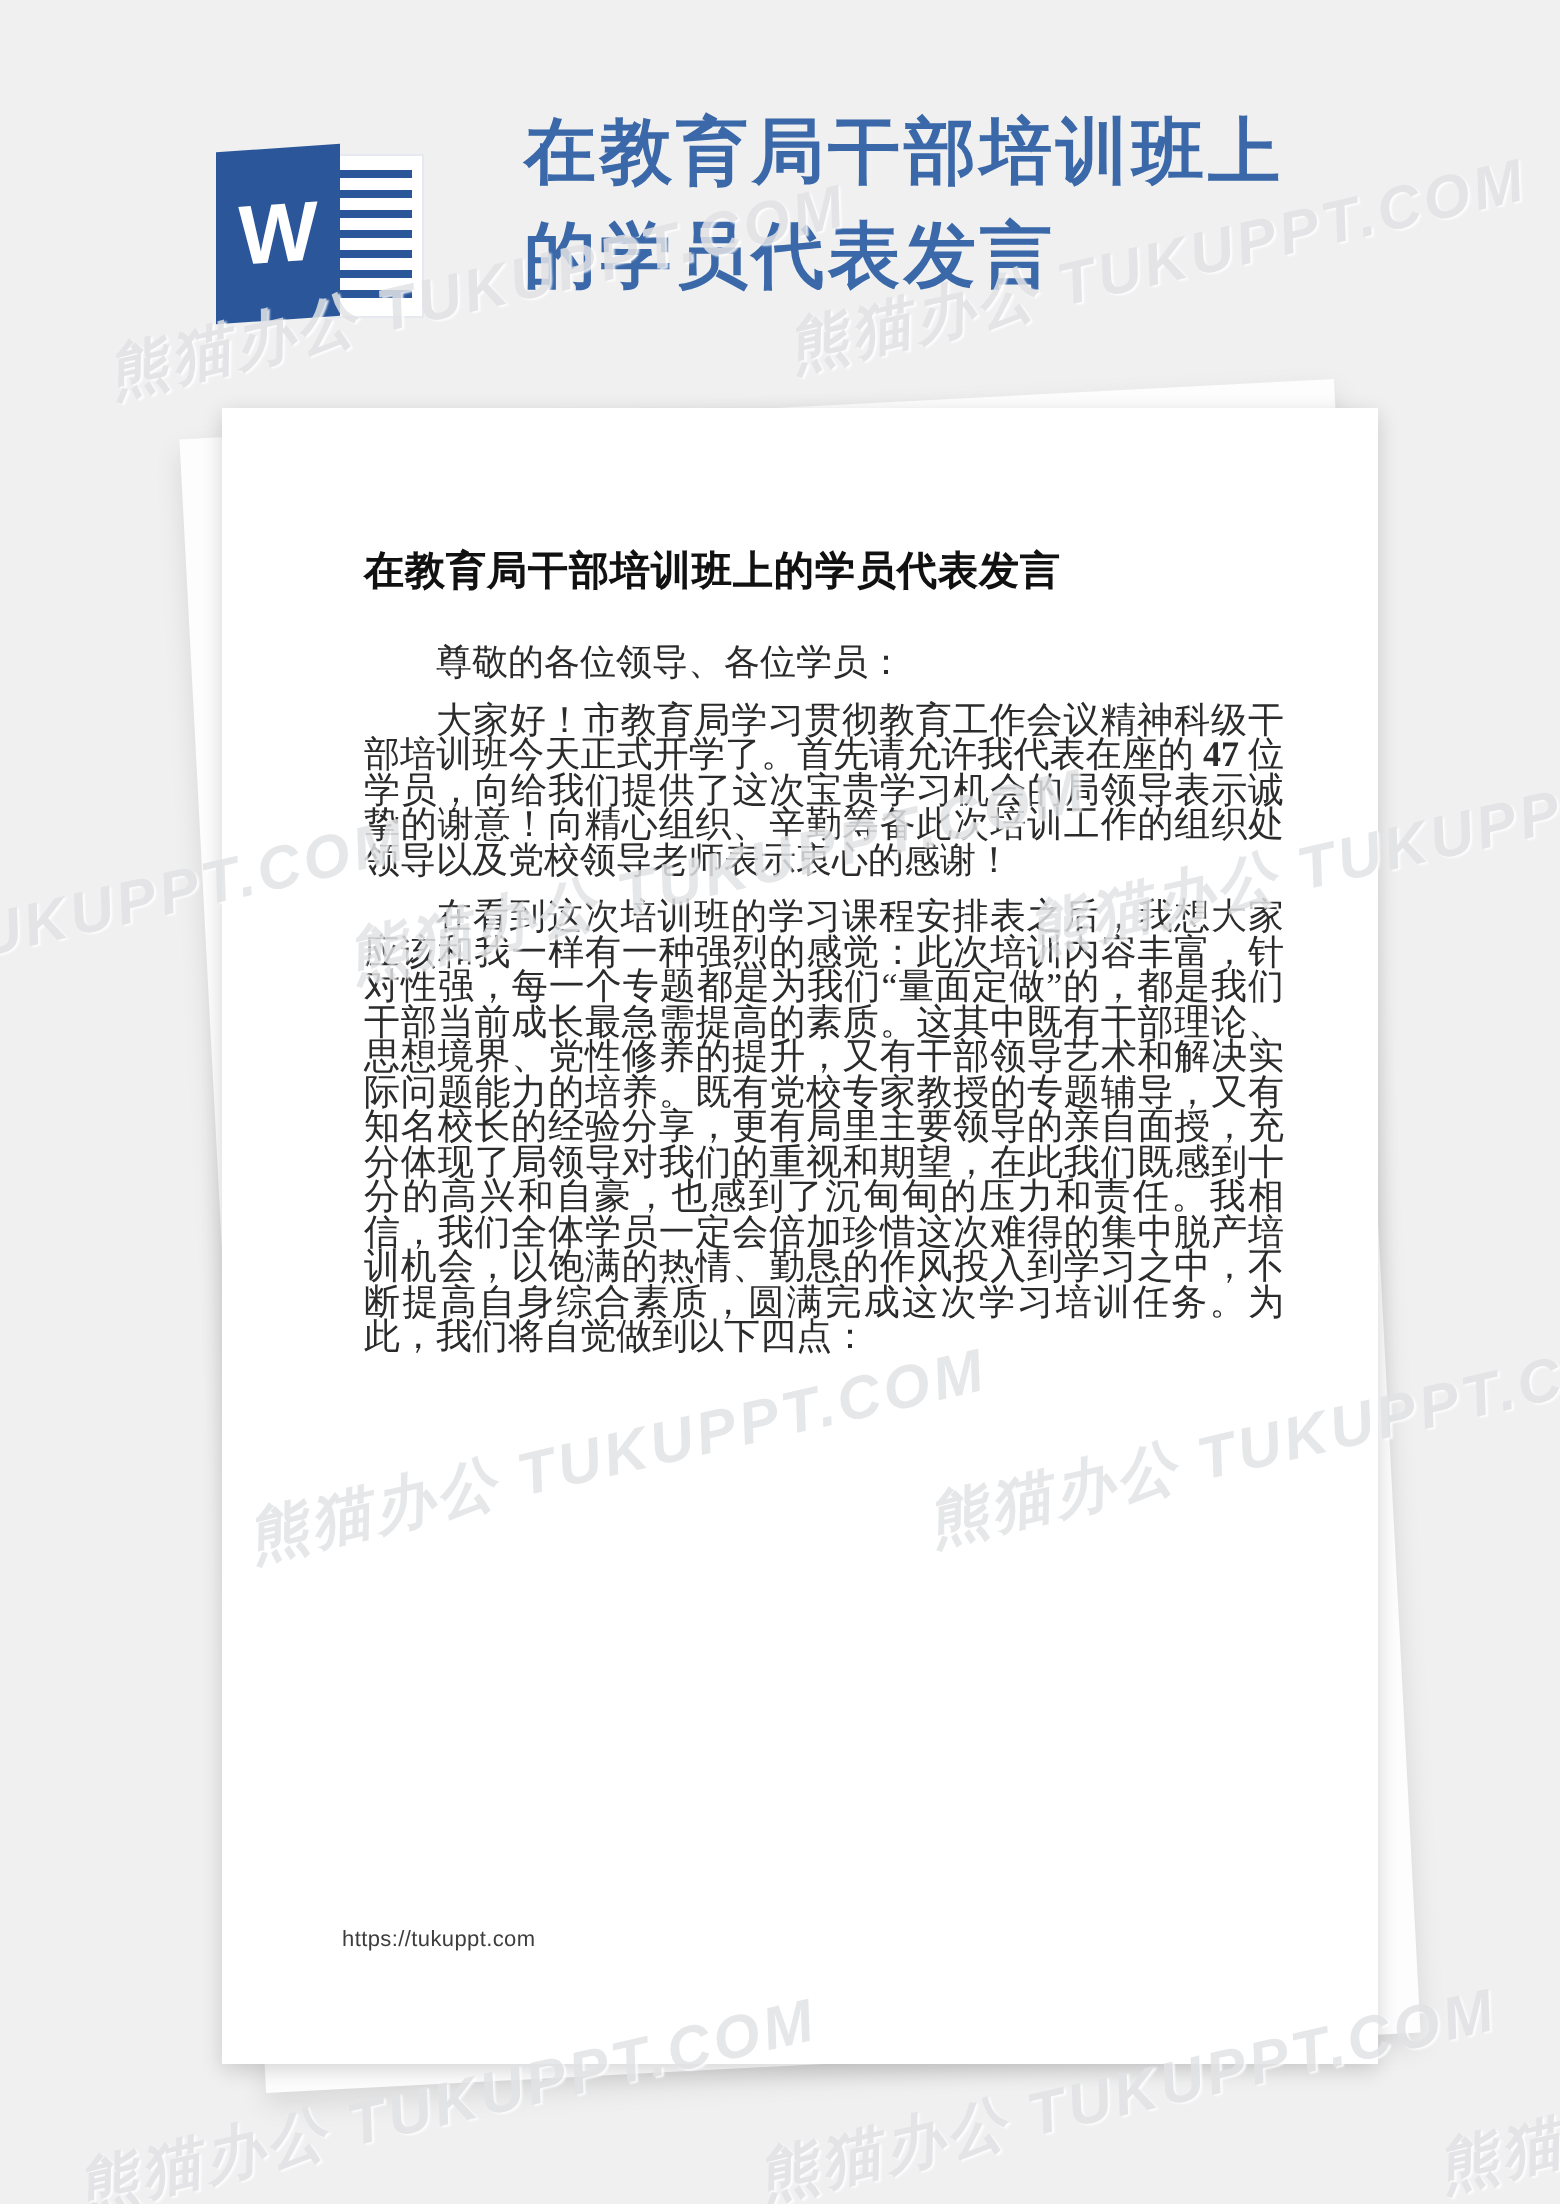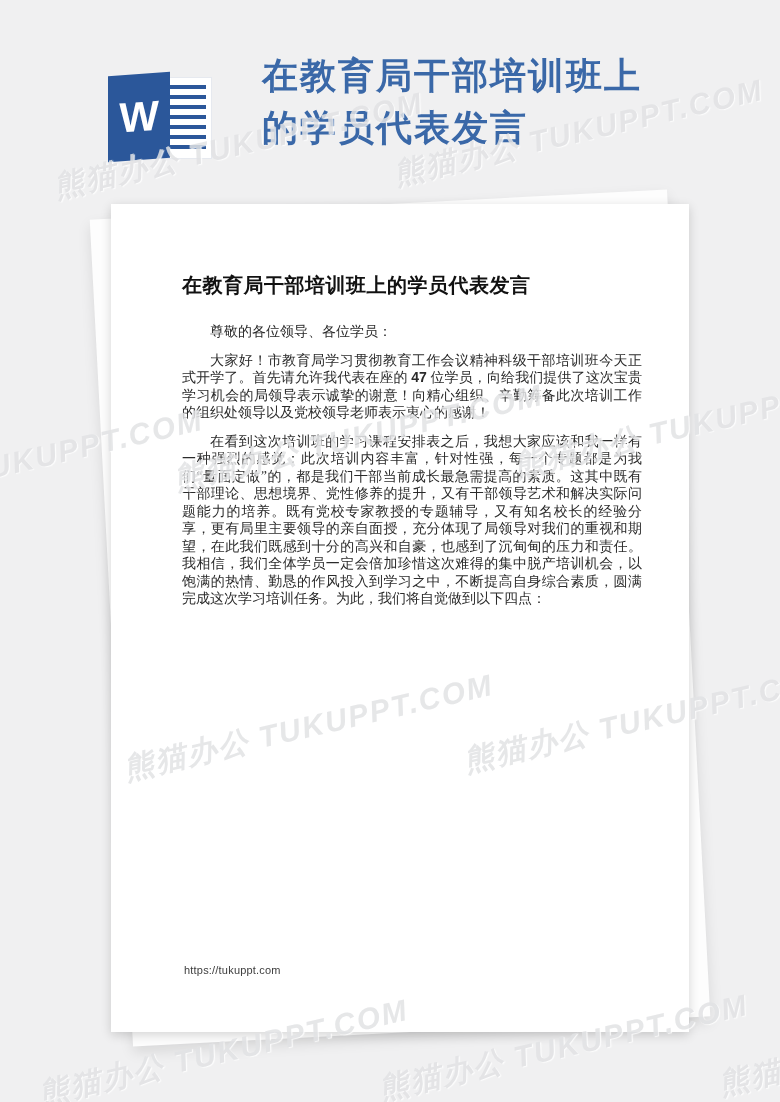--- a/index.html
+++ b/index.html
@@ -42,26 +42,26 @@
     position:absolute; left:111px; top:204px; width:578px; height:828px;
     background:#fff; box-shadow:0 3px 10px rgba(0,0,0,.16); z-index:2;
     padding:68px 47px 0 71px;
     font-family:"Liberation Serif","DejaVu Serif",serif; color:#2b2b2b;
   }
   .doc-title {
     font-size:20px; font-weight:700; color:#111; letter-spacing:.5px;
     margin-bottom:24px;
   }
   .doc-body p {
-    font-size:14px; line-height:17.5px; text-indent:2em;
+    font-size:18px; line-height:17.5px; text-indent:2em;
     margin-bottom:11px; text-align:justify;
   }
-  .bold-num { font-family:Liberation Sans, sans-serif; font-weight:700; }
+  .bold-num { font-family:Liberation Serif, serif; font-weight:700; }
   .doc-url {
-    position:absolute; left:73px; bottom:56px;
+    position:absolute; left:60px; bottom:56px;
     font-family:"Liberation Sans","DejaVu Sans",sans-serif;
     font-size:11px; color:#3d3d3d; letter-spacing:.2px;
   }
 
   
   .watermark-layer { position:absolute; inset:0; z-index:30; pointer-events:none; }
   .wm {
     position:absolute; white-space:nowrap;
     font-style:italic; font-weight:700; font-size:30px; letter-spacing:2px;
     color:#e2e3e5; text-shadow:1px 1px 1px #ffffff;

